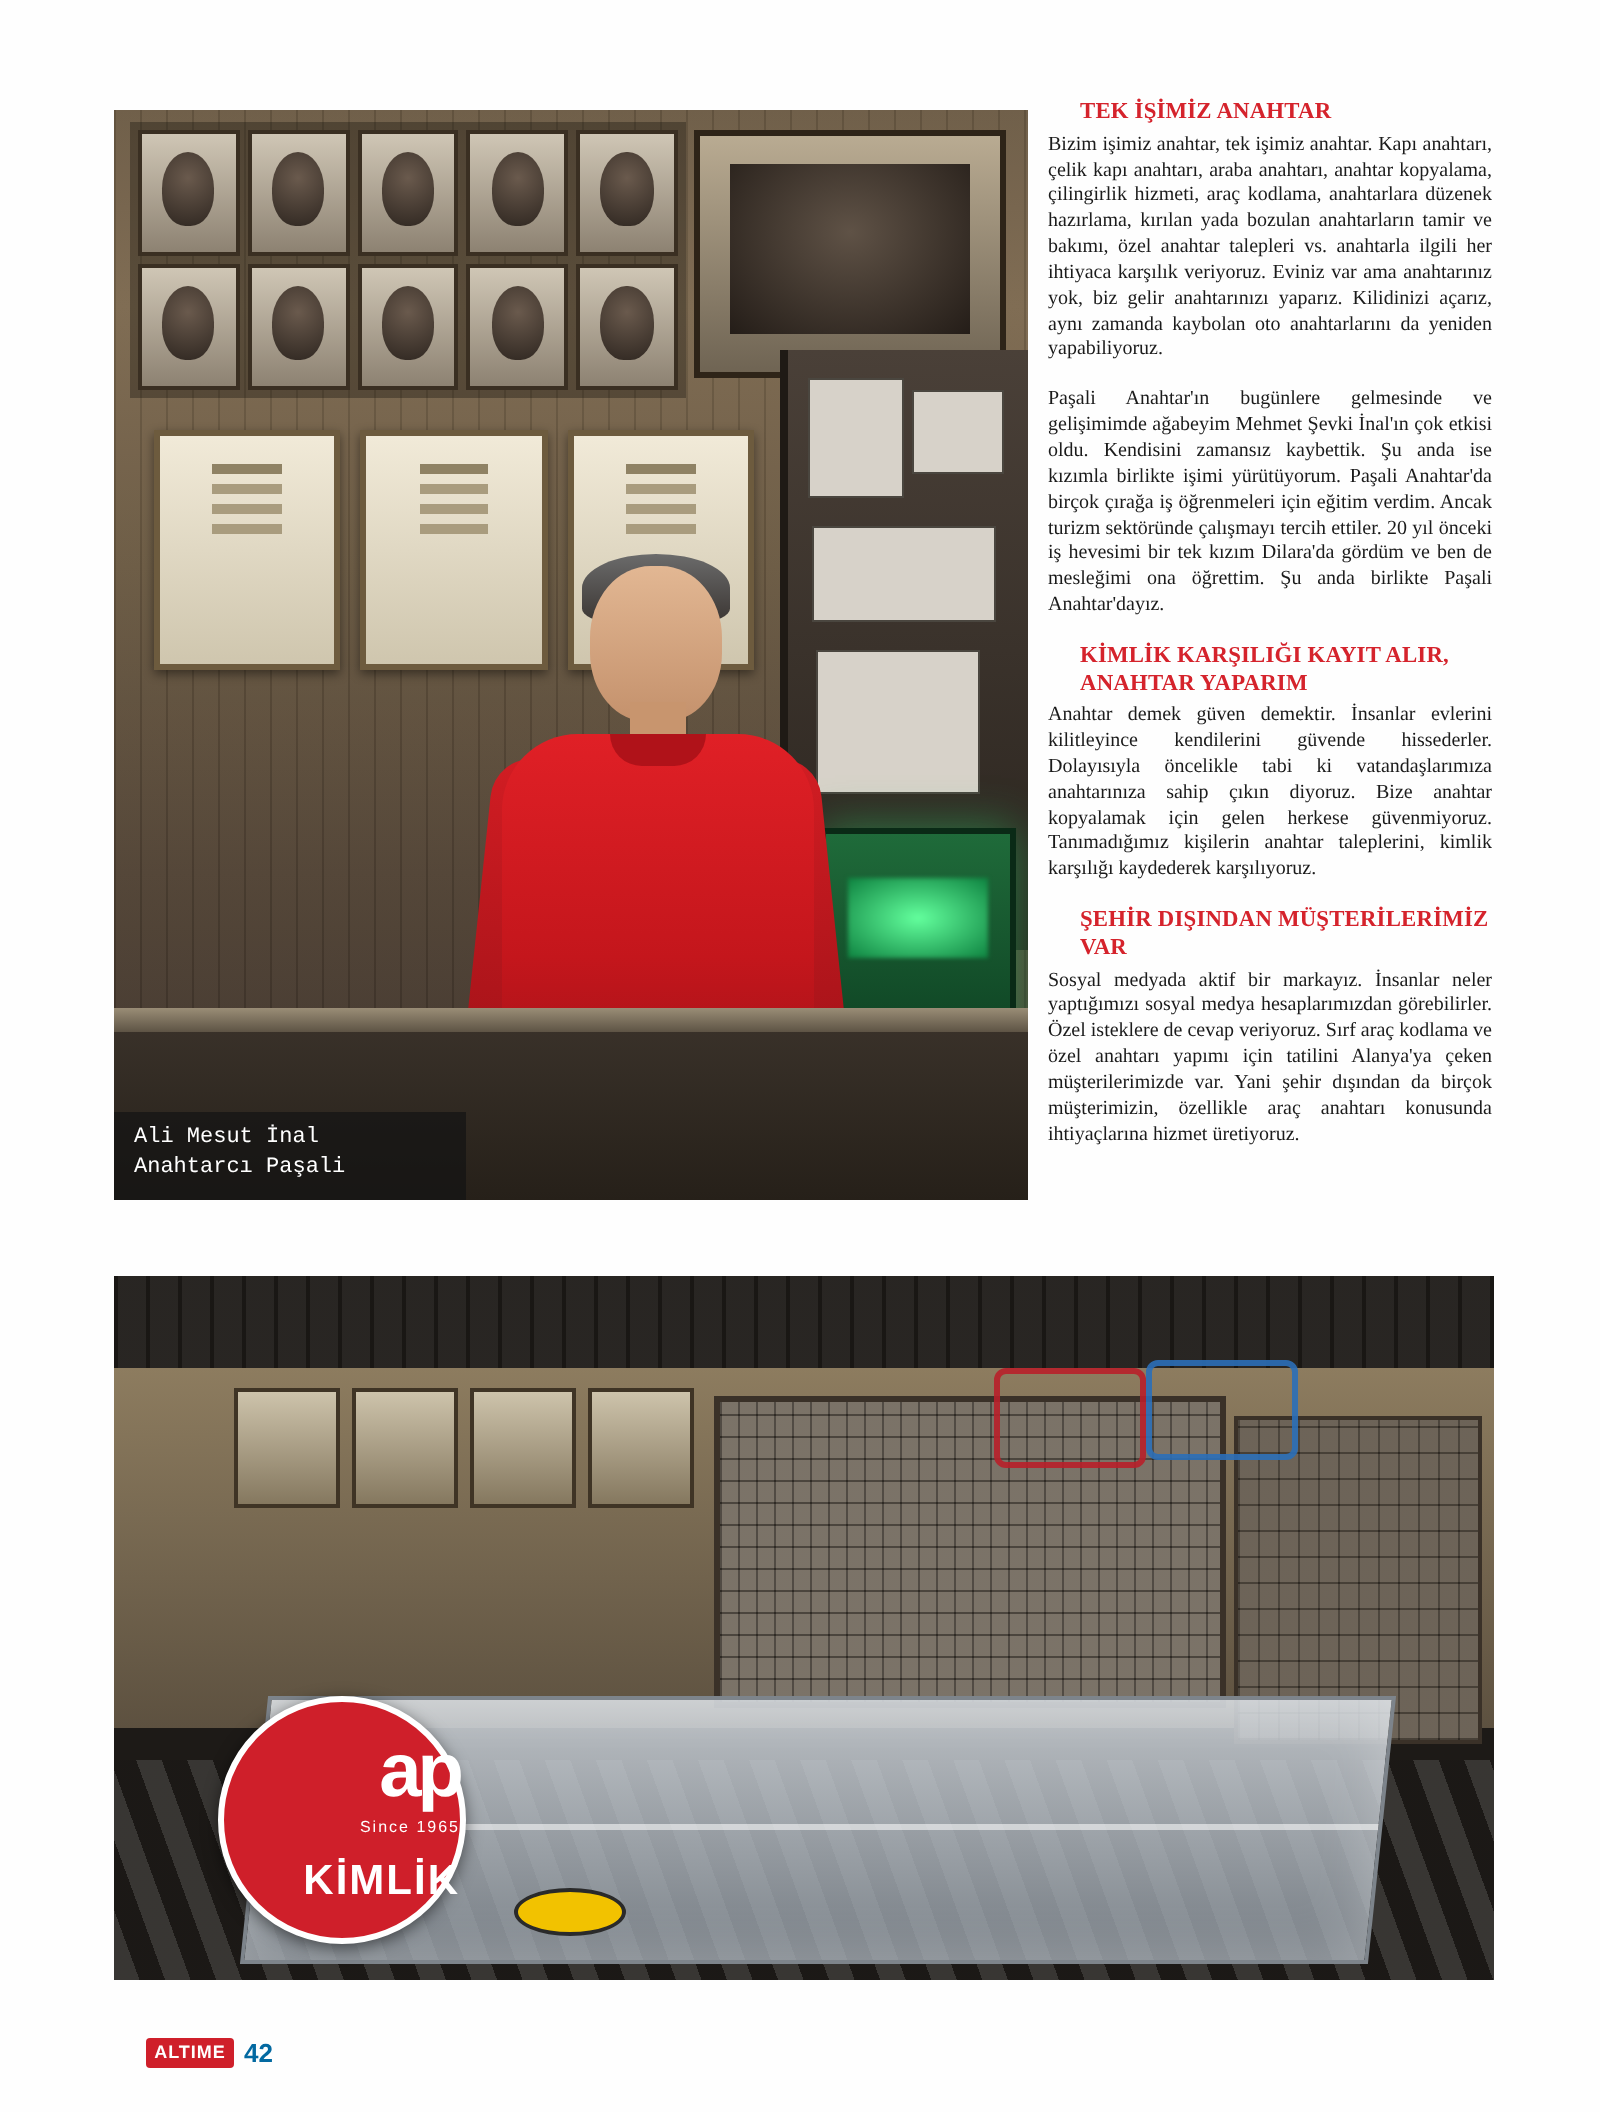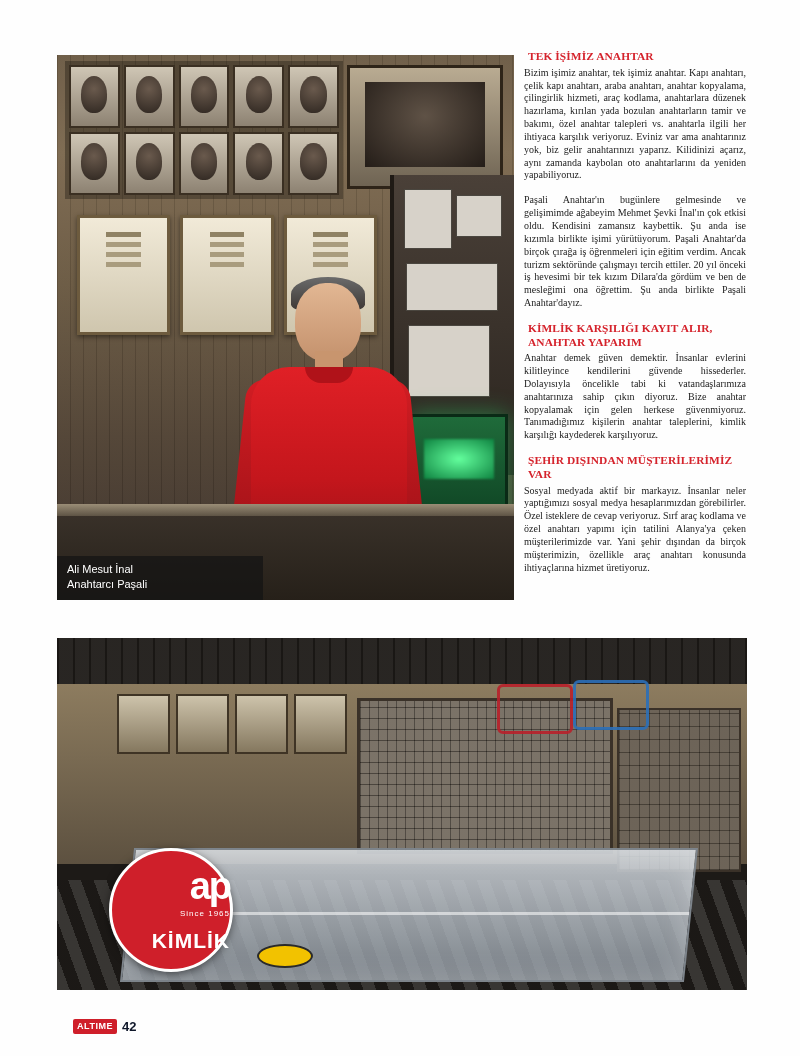--- a/index.html
+++ b/index.html
@@ -190,24 +190,24 @@
   .man .handR { right: 8px; top: 246px; }
   .man .pants {
     position: absolute; left: 32px; top: 262px; width: 128px; height: 60px;
     background: linear-gradient(180deg,#2b2f3a,#1c1f26);
   }
   
   .caption {
     position: absolute;
     left: 0;
     bottom: 0;
-    width: 206px;
+    width: 176px;
     background: rgba(20,20,20,.72);
     color: #fff;
-    font-family: Liberation Sans, sans-serif;
+    font-family: Liberation Mono, monospace;
     font-size: 11px;
     line-height: 1.35;
     padding: 6px 8px 8px 10px;
     box-sizing: border-box;
     margin-top: 40px;
   }
   .caption div { white-space: nowrap; }
 
   
   .textcol {
@@ -216,21 +216,21 @@
     top: 50px;
     width: 222px;
   }
   .sec-title {
     color: #d5232c;
     font-family: "Liberation Serif", serif;
     font-weight: bold;
     font-size: 11.4px;
     line-height: 1.2;
     letter-spacing: .1px;
-    margin: 0 0 3px 4px;
+    margin: 0 0 3px 16px;
   }
   .sec-body {
     font-family: "Liberation Serif", serif;
     font-size: 10px;
     line-height: 1.285;
     text-align: justify;
     color: #1b1b1b;
     margin: 0 0 12px 0;
     hyphens: auto;
   }
@@ -362,21 +362,21 @@
     font-size: 9px;
     font-weight: bold;
     line-height: 15px;
     text-align: center;
     border-radius: 2px;
     letter-spacing: .5px;
   }
   .footer .pg {
     font-family: "Liberation Sans", sans-serif;
     font-size: 13px;
-    color: #0f172a;
+    color: #0369a1;
     font-weight: bold;
   }
 </style>
 </head>
 <body>
 
 <div class="page">
 
   <div class="photo-top">
     <div class="pt-wall"></div>

